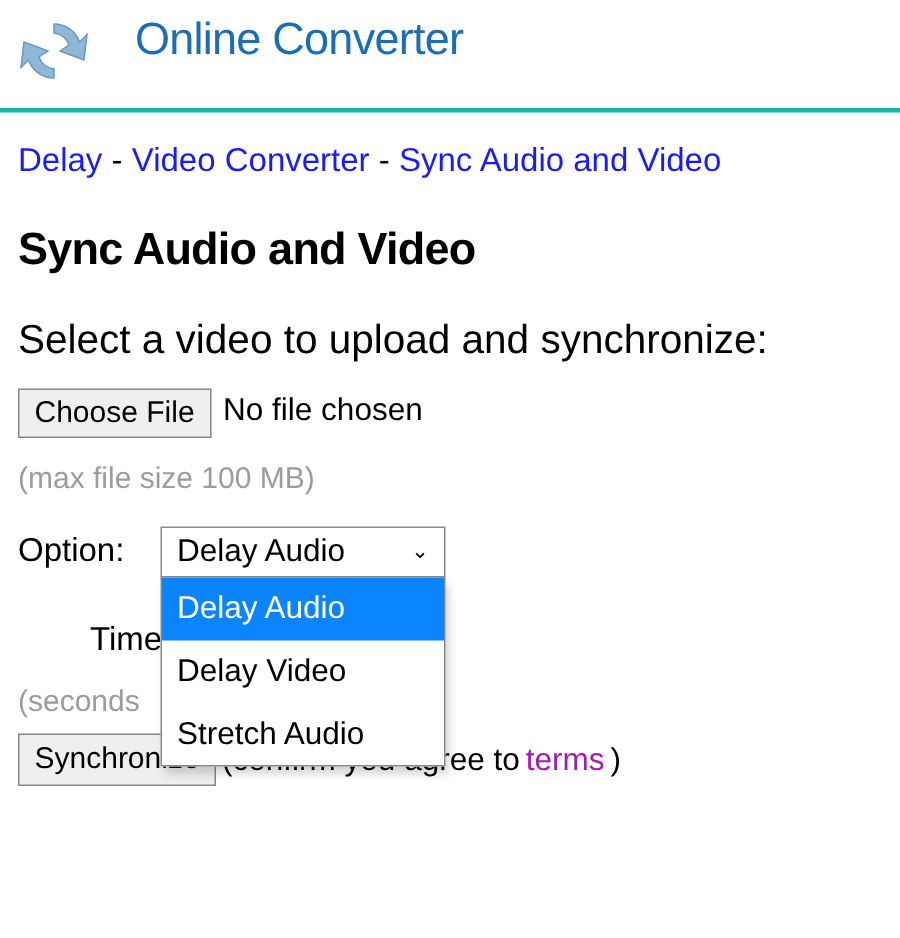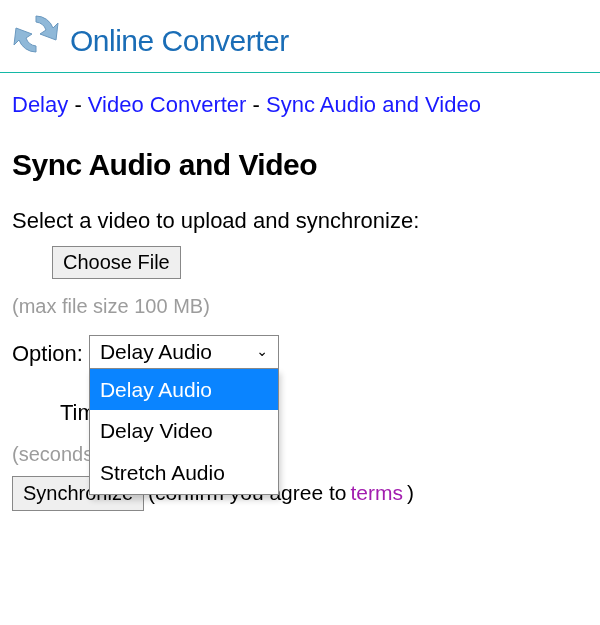--- a/index.html
+++ b/index.html
@@ -1,30 +1,30 @@
 <!DOCTYPE html>
 <html><head>
   <meta charset="utf-8">
   <style>
     * { box-sizing: border-box; margin: 0; padding: 0; }
     body { font-family: Arial, Helvetica, sans-serif; font-size: 21px; color: #000; width: 600px; background: #fff; }
-    .header { display: flex; align-items: flex-end; padding: 10px 12px 14px; border-bottom: 1px solid #14b8a6; }
+    .header { display: flex; align-items: flex-start; padding: 10px 12px 14px; border-bottom: 3px solid #14b8a6; gap: 20px; }
     .logo { width: 48px; height: 48px; margin-right: 10px; flex-shrink: 0; }
     .site-title { color: #1a6db6; font-size: 30px; font-weight: 400; letter-spacing: -0.5px; }
     .breadcrumb { padding: 14px 12px 0; line-height: 1.6; font-size: 22px; }
     .breadcrumb a { color: #1a1aff; text-decoration: none; }
     .breadcrumb .sep { color: #000; }
     h1 { font-size: 30px; font-weight: 700; padding: 26px 12px 16px; letter-spacing: -0.5px; }
     .content { padding: 0 12px; line-height: 1.7; }
-    .instruction { font-size: 22px; padding-top: 4px; }
-    .file-row { margin-top: 6px; display: flex; align-items: flex-end; margin-left: 40px; }
+    .instruction { font-size: 27px; padding-top: 4px; }
+    .file-row { margin-top: 6px; display: flex; align-items: flex-end; }
     .choose-file-btn { background: #efefef; border: 1px solid #888; padding: 4px 10px; font-size: 20px; cursor: pointer; }
     .file-status { margin-left: 8px; font-size: 21px; }
     .hint { color: #9c9c9c; font-size: 20px; margin-top: 10px; }
-    .option-row { margin-top: 12px; display: flex; align-items: flex-start; font-size: 22px; position: relative; }
+    .option-row { margin-top: 12px; display: flex; align-items: flex-end; font-size: 22px; position: relative; gap: 18px; }
     .option-row label { margin-right: 6px; }
     .select-wrap { position: relative; }
     .select-box { border: 1px solid #888; height: 34px; width: 190px; display: flex; align-items: center; justify-content: space-between; padding: 0 10px; font-size: 21px; cursor: pointer; background: #fff; }
     .select-box .chevron { font-size: 14px; }
     .dropdown { position: absolute; top: 33px; left: 0; width: 190px; border: 1px solid #888; background: #fff; z-index: 10; box-shadow: 2px 5px 6px rgba(0,0,0,0.18); }
     .dropdown .opt { padding: 3px 10px; font-size: 21px; cursor: pointer; white-space: nowrap; }
     .dropdown .opt.selected { background: #0a84ff; color: #fff; }
     .time-row { margin-top: 22px; display: flex; align-items: center; font-size: 22px; margin-left: 48px; }
     .time-row label { margin-right: 6px; }
     .time-input { border: 1px solid #888; height: 34px; width: 110px; font-size: 20px; padding: 0 6px; }
@@ -54,20 +54,21 @@
   <a href="#">Sync Audio and Video</a>
 </div>
 
 <h1>Sync Audio and Video</h1>
 
 <div class="content">
   <div class="instruction">Select a video to upload and synchronize:</div>
 
   <div class="file-row">
     <button class="choose-file-btn">Choose File</button>
+    <span class="file-status">No file chosen</span>
   </div>
 
   <div class="hint">(max file size 100 MB)</div>
 
   <div class="option-row">
     <label>Option:</label>
     <div class="select-wrap">
       <div class="select-box">
         <span>Delay Audio</span>
         <span class="chevron">⌄</span>

